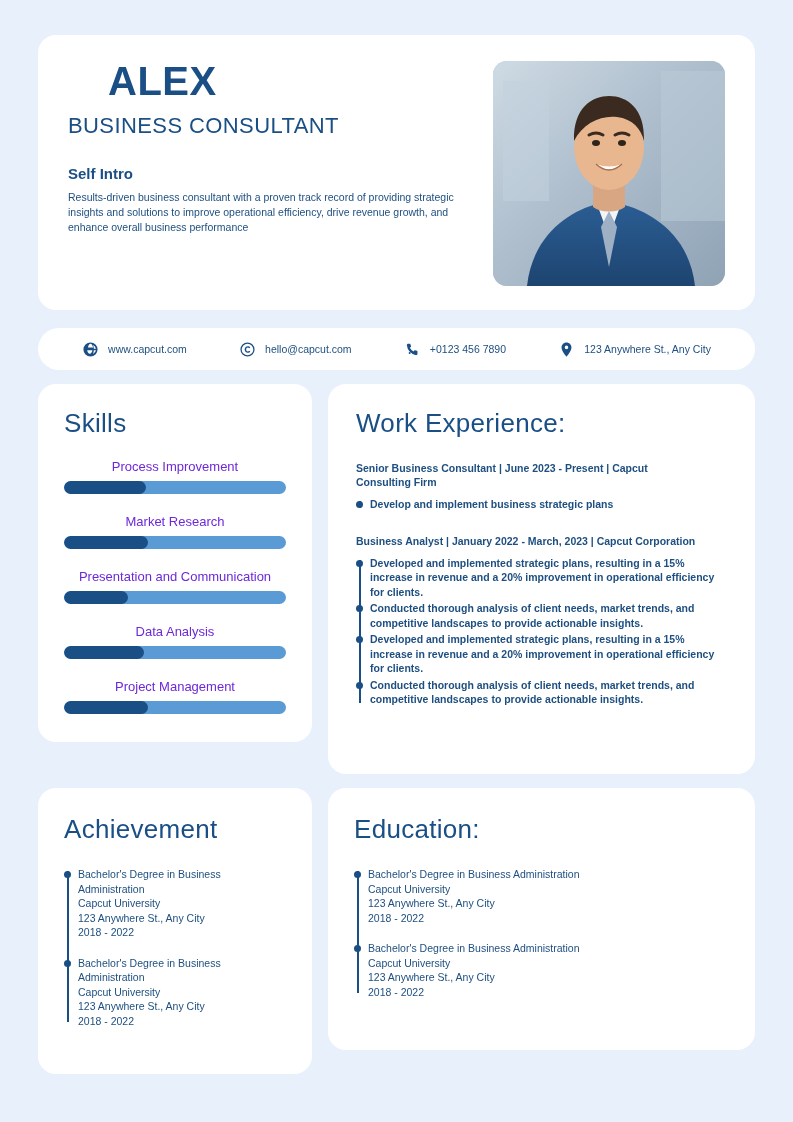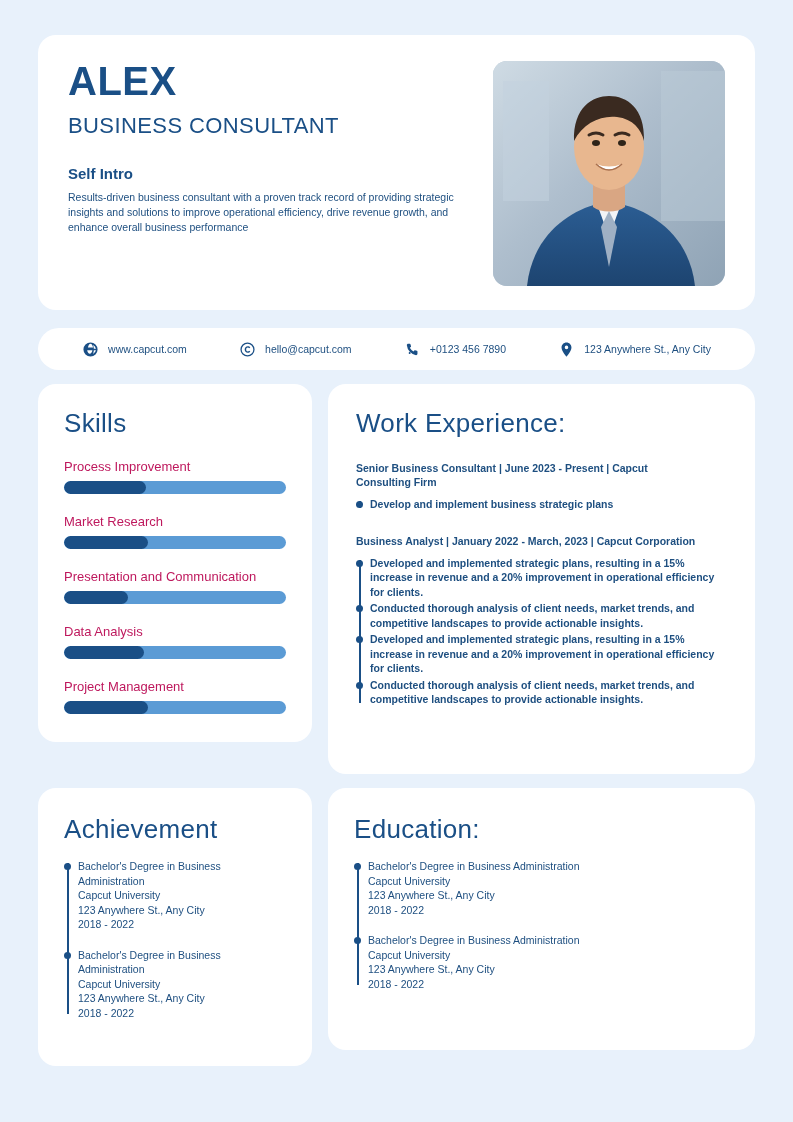--- a/index.html
+++ b/index.html
@@ -27,20 +27,21 @@
     padding: 26px 30px 24px 30px;
     min-height: 275px;
   }
   .header-left { flex: 1 1 auto; padding-right: 16px; }
   .name {
     font-size: 40px;
     line-height: 40px;
     font-weight: bold;
     color: #1a4f86;
     letter-spacing: 0.5px;
+    margin-left: 40px;
   }
   .name .n2 { display: block; }
   .role {
     margin-top: 12px;
     font-size: 22px;
     color: #1a4f86;
     letter-spacing: 0.4px;
   }
   .intro-title {
     margin-top: 26px;
@@ -105,22 +106,23 @@
   
   .skills { padding: 24px 26px 28px 26px; }
   .section-title {
     font-size: 26px;
     color: #1a4f86;
     letter-spacing: 0.3px;
   }
   .skill { margin-top: 20px; }
   .skill-label {
     font-size: 13px;
-    color: #be185d;
+    color: #6d28d9;
     margin-bottom: 7px;
+    text-align: center;
   }
   .bar {
     position: relative;
     height: 13px;
     border-radius: 7px;
     background: #5b9bd5;
     overflow: hidden;
   }
   .bar-fill {
     position: absolute;
@@ -164,21 +166,21 @@
     position: absolute;
     left: -14px; top: 4px;
     width: 7px; height: 7px;
     border-radius: 50%;
     background: #1a4f86;
   }
 
   
   .bottom-card { padding: 26px 26px 30px 26px; min-height: 262px; }
   .entries {
-    margin-top: 14px;
+    margin-top: 22px;
     position: relative;
     padding-left: 14px;
   }
   .entries::before {
     content: "";
     position: absolute;
     left: 3px; top: 4px; bottom: 6px;
     width: 2px;
     background: #1a4f86;
   }

